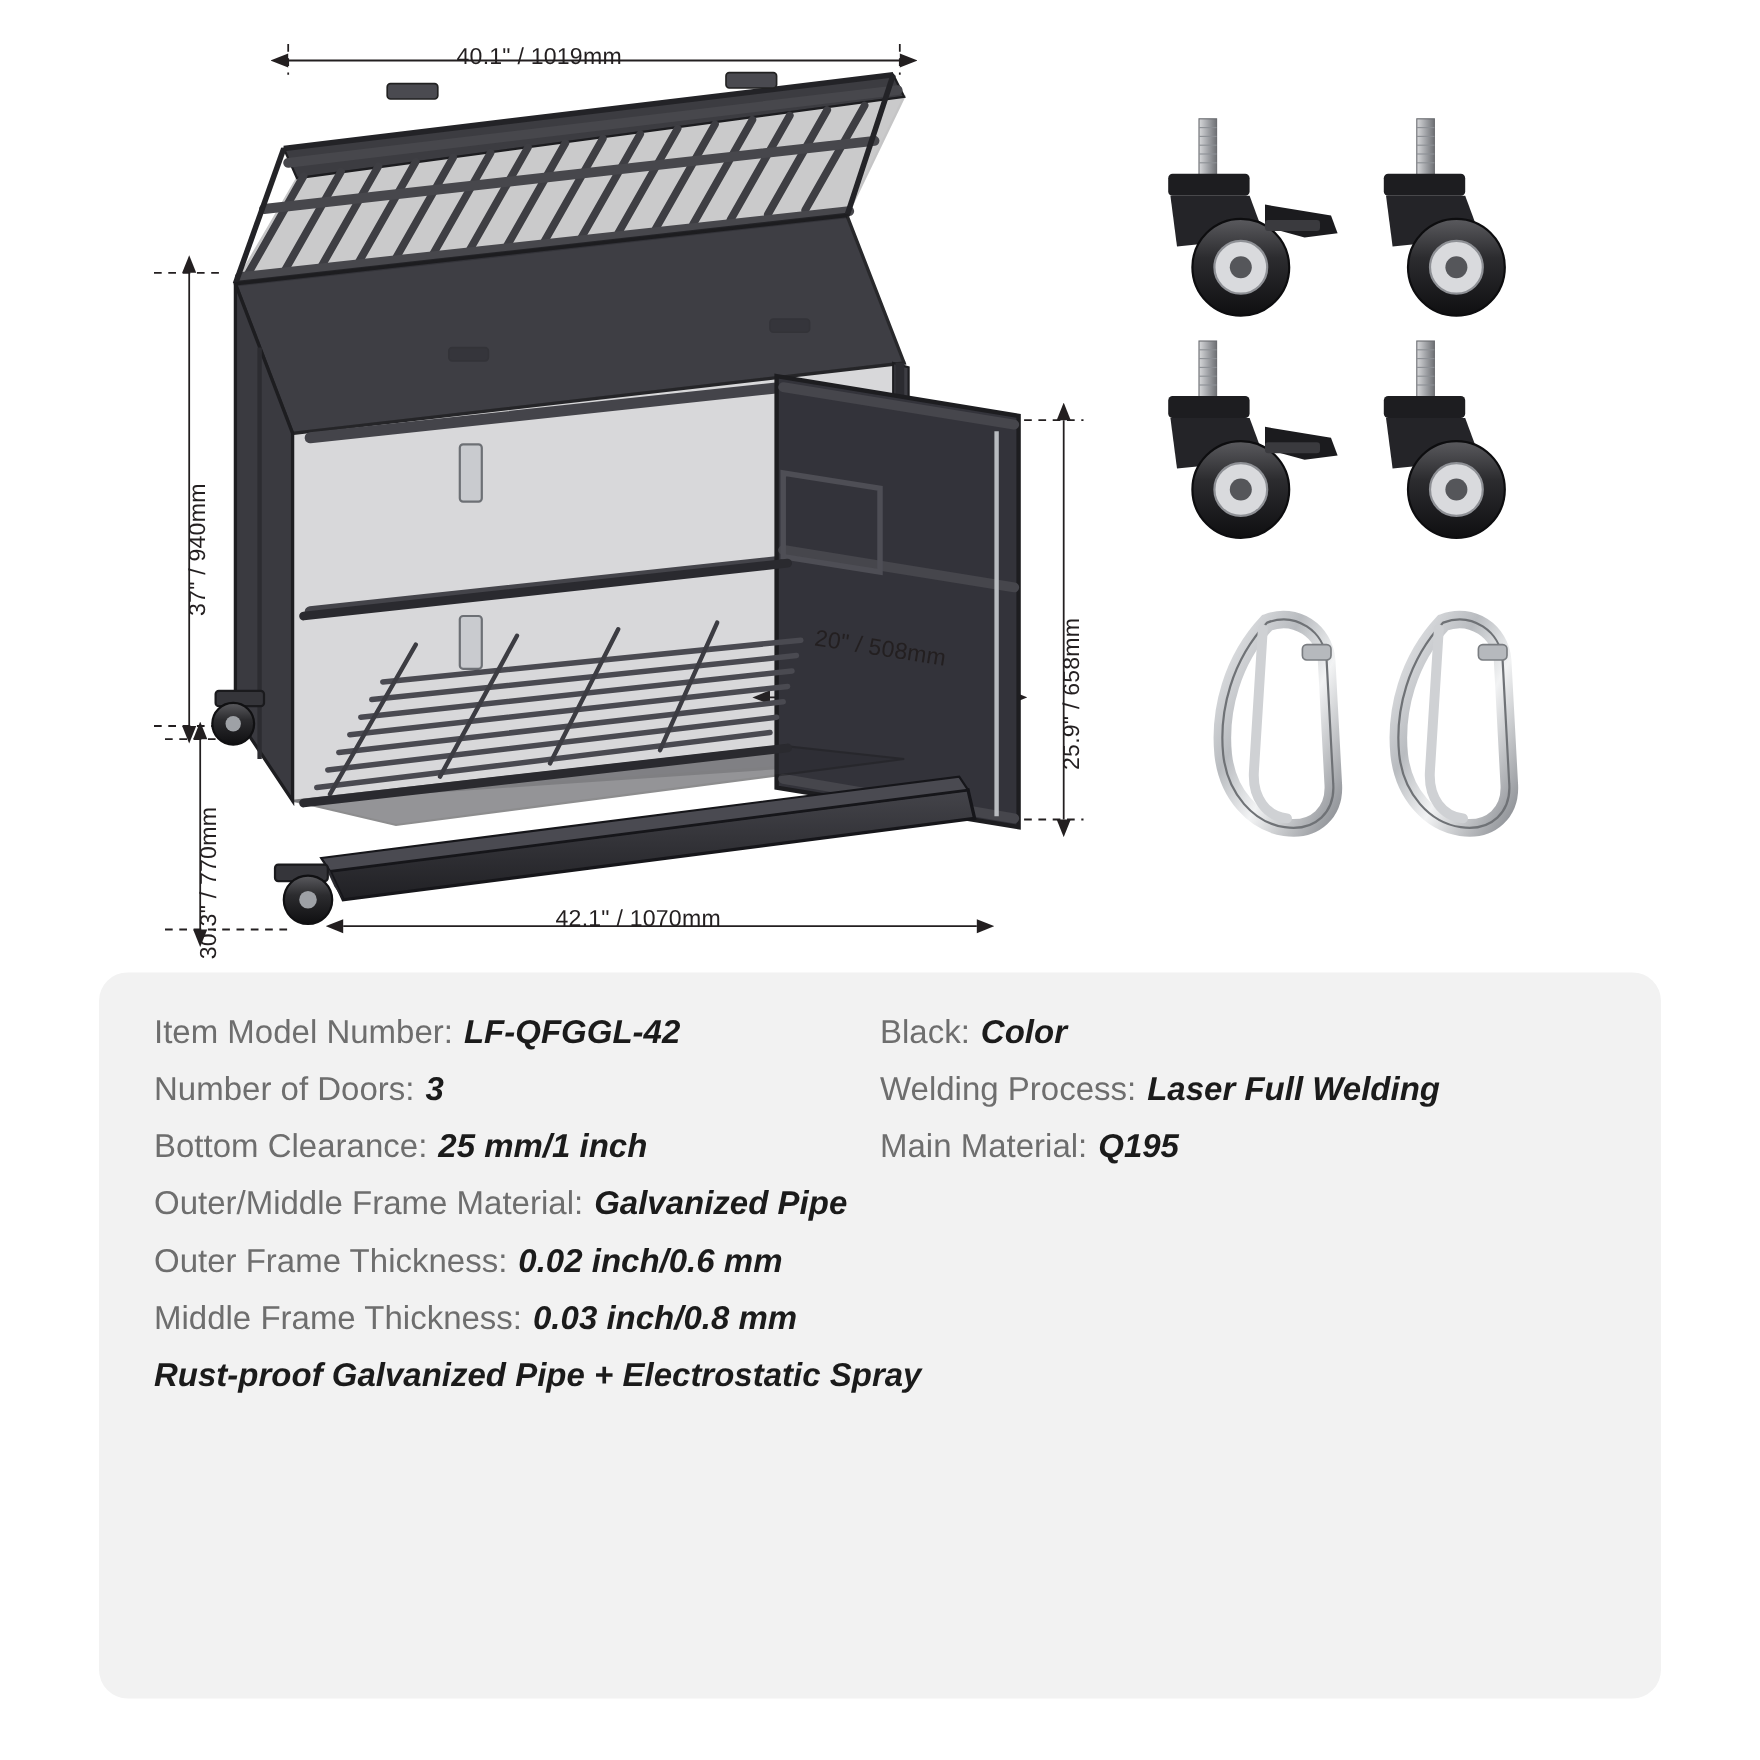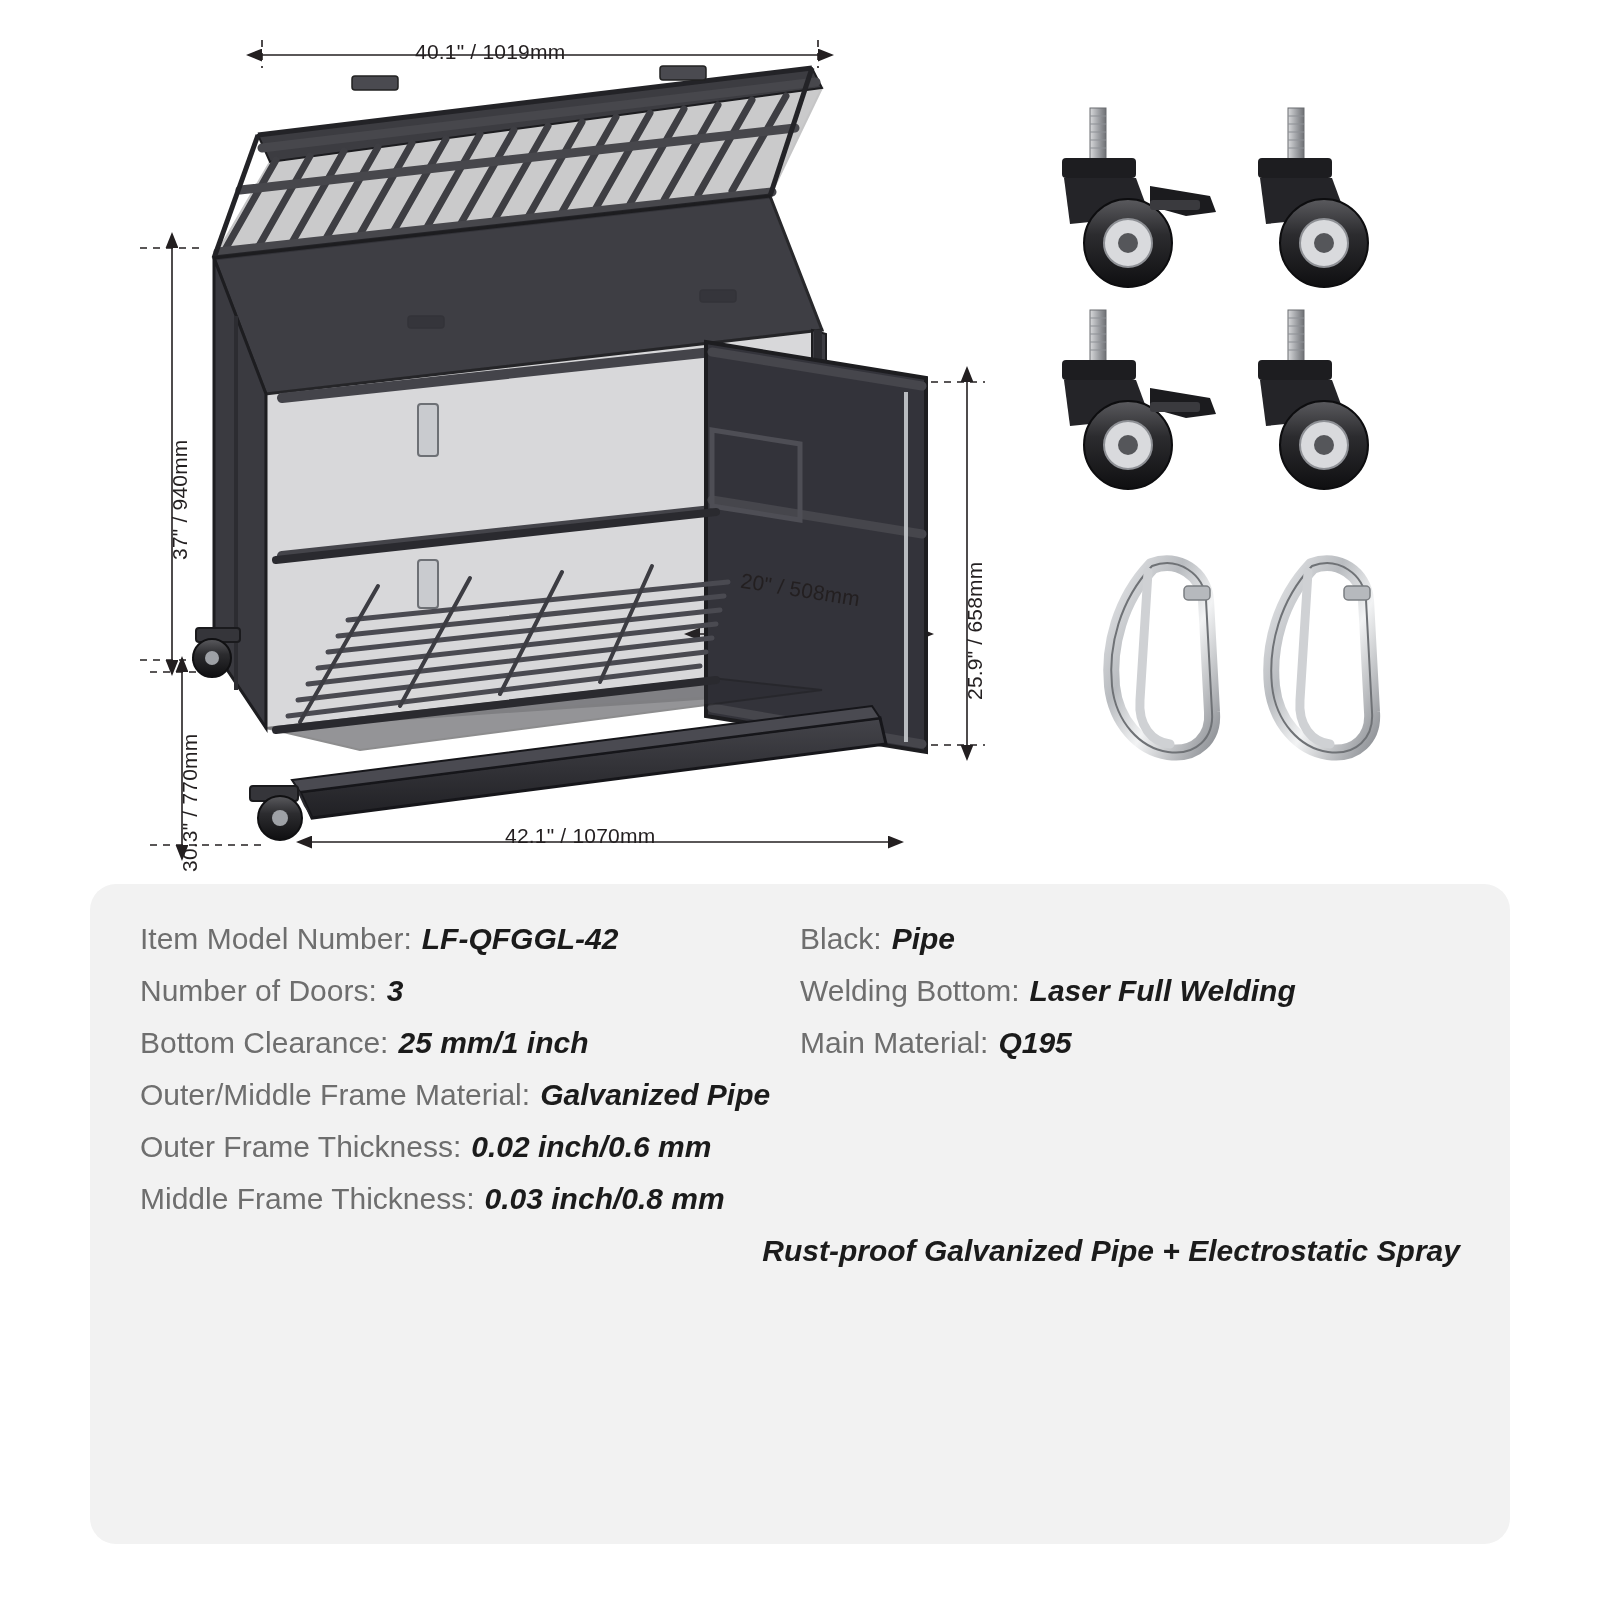--- a/index.html
+++ b/index.html
@@ -78,23 +78,22 @@
     font-weight: bold;
     margin-left: 10px;
     font-style: italic;
   }
   .spec-block {
     margin-bottom: 14px;
   }
   .spec-block .spec-key { display: block; }
   .spec-block .spec-val {
     display: block;
-    margin-left: 12px;
+    margin-left: 0;
     margin-top: 6px;
-    text-align: right;
   }
 </style>
 </head>
 <body>
 
 <div id="illustration">
 
   <svg width="1600" height="900" viewBox="0 0 1600 900" xmlns="http://www.w3.org/2000/svg">
     <defs>
       <linearGradient id="metalBar" x1="0" y1="0" x2="1" y2="0">
@@ -424,31 +423,31 @@
 
 <div id="spec-panel">
 
   <div class="spec-row">
     <div class="spec-cell col1">
       <span class="spec-key">Item Model Number:</span>
       <span class="spec-val">LF-QFGGL-42</span>
     </div>
     <div class="spec-cell col2">
       <span class="spec-key">Black:</span>
-      <span class="spec-val">Pipe</span>
+      <span class="spec-val">Color</span>
     </div>
   </div>
 
   <div class="spec-row">
     <div class="spec-cell col1">
       <span class="spec-key">Number of Doors:</span>
       <span class="spec-val">3</span>
     </div>
     <div class="spec-cell col2">
-      <span class="spec-key">Welding Bottom:</span>
+      <span class="spec-key">Welding Process:</span>
       <span class="spec-val">Laser Full Welding</span>
     </div>
   </div>
 
   <div class="spec-row">
     <div class="spec-cell col1">
       <span class="spec-key">Bottom Clearance:</span>
       <span class="spec-val">25 mm/1 inch</span>
     </div>
     <div class="spec-cell col2">

